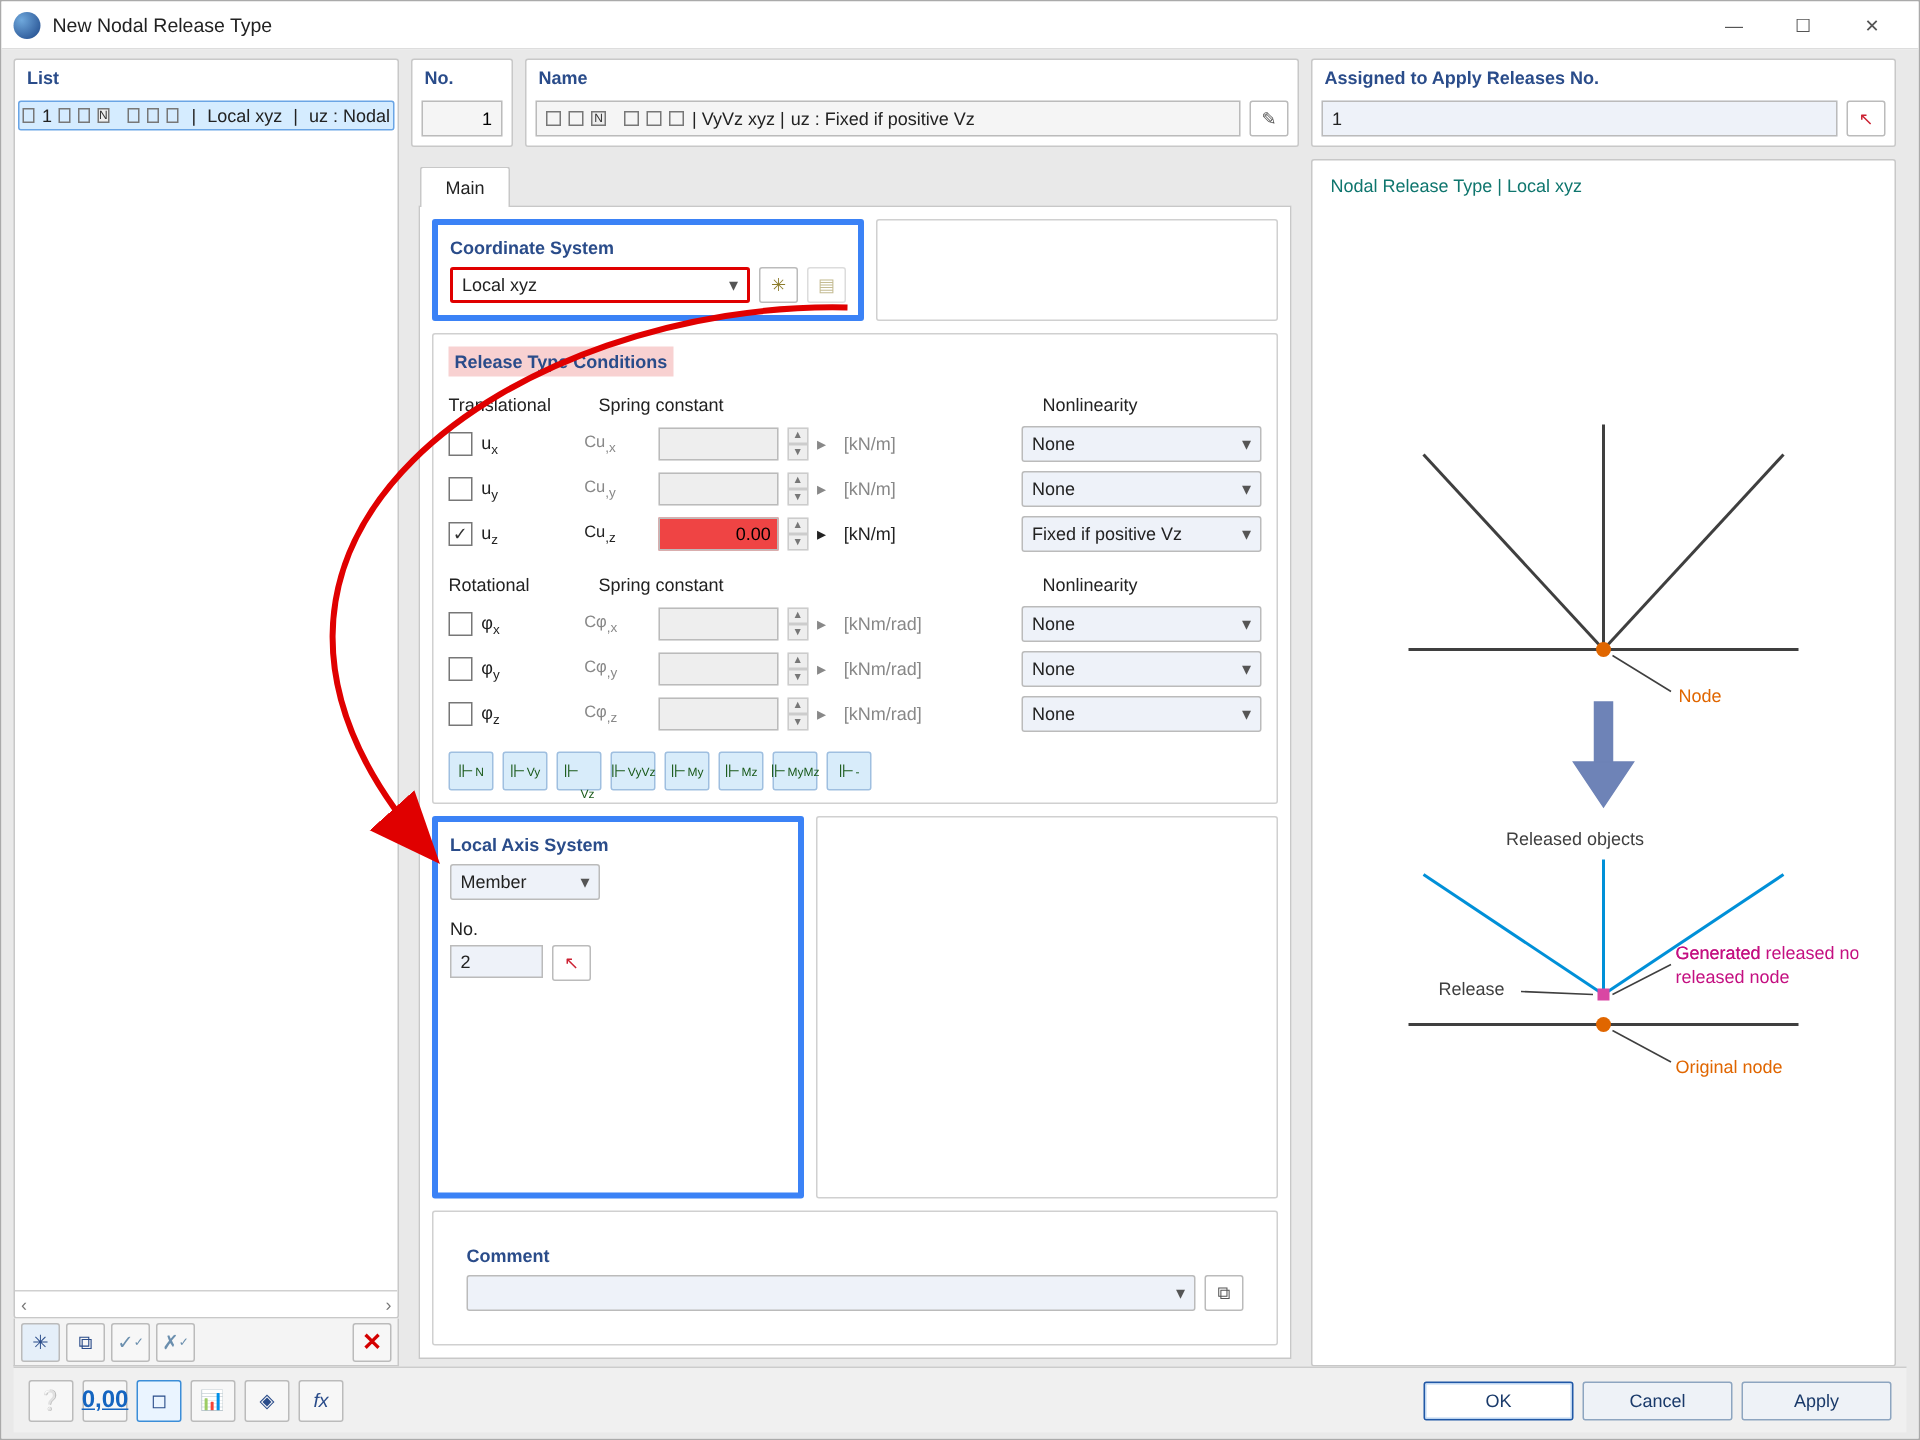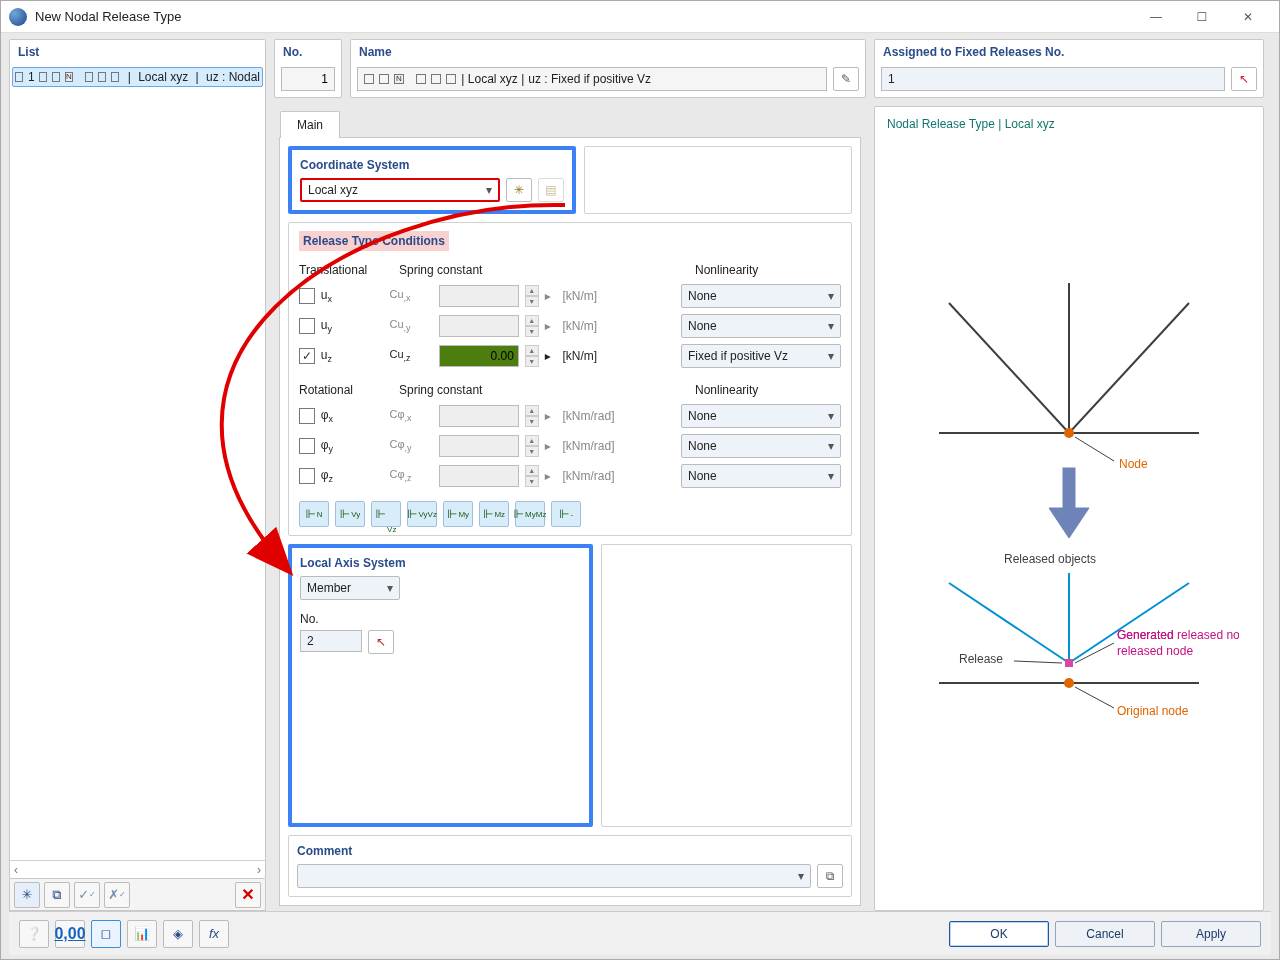--- a/index.html
+++ b/index.html
@@ -58,41 +58,41 @@
   .cond-block { border:1px solid #d0d0d0; border-radius:2px; padding:8px 10px; }
   .cond-head { display:flex; font-weight:400; color:#222; margin:6px 0 4px 0; }
   .cond-head .h1 { width:100px;} .cond-head .h2{width:200px;} .cond-head .h3{flex:1; text-align:left; padding-left:96px;}
   .cond-row { display:flex; align-items:center; gap:6px; height:30px; }
   .chk { width:16px; height:16px; border:1px solid #777; display:flex; align-items:center; justify-content:center; background:#fff;}
   .chk.on::after { content:"✓"; font-size:12px; color:#333;}
   .sym { width:28px; }
   .springlbl { width:44px; color:#888; font-size:11px; margin-left:35px;}
   .springlbl.on { color:#222;}
   .numin { width:80px; height:22px; border:1px solid #bbb; background:#eee; text-align:right; padding-right:4px;}
-  .numin.on { background:#4d7c0f;}
+  .numin.on { background:#ef4444;}
   .spin { width:14px; height:22px; display:flex; flex-direction:column; }
   .spin div { flex:1; display:flex; align-items:center; justify-content:center; font-size:7px; color:#777; border:1px solid #ccc; background:#eee;}
   .tri { width:12px; color:#888;}
   .tri.on{color:#222;}
   .unit { width:68px; color:#888;}
   .unit.on{color:#222;}
   .gap-fill{width:40px;}
   .nlsel { flex:1; max-width:160px; }
   .nlsel .select { width:160px; background:#eef2f9;}
   .cond-icons { display:flex; gap:6px; margin-top:10px;}
   .cond-icons .ci { width:30px; height:26px; border:1px solid #9fbfe0; background:#d8ecfa; display:flex; align-items:center; justify-content:center; font-size:9px; color:#1a5a1a; border-radius:2px; }
 
   .two-col2 { display:flex; gap:8px; flex:1; }
-  .local-block { width:305px; } 
+  .local-block { width:248px; } 
   .local-right { flex:1; border:1px solid #d0d0d0; border-radius:2px;}
   .lrow { margin:4px 0;}
   .memsel { width:100px;}
   .noin { width:62px; height:22px; border:1px solid #bbb; background:#eef2f9; padding-left:6px; display:inline-flex; align-items:center;}
 
-  .comment-block { border:1px solid #d0d0d0; border-radius:2px; padding:8px; }
+  .comment-block { border:1px solid #d0d0d0; border-radius:2px; padding:22px; }
   .comment-row { display:flex; gap:6px; }
   .cmb { flex:1; }
 
   
   .right-col { width:390px; display:flex; flex-direction:column; gap:8px;}
   .assnrow { display:flex; gap:6px; margin:4px 6px 6px 6px;}
   .assnval { flex:1; height:24px; border:1px solid #bbb; background:#eef2f9; padding:0 6px; display:flex; align-items:center;}
   .diagram-panel { flex:1; }
   .diagram-title { padding:10px 12px 4px 12px; color:#0f766e; }
   .diagram-body { flex:1; display:flex; align-items:center; justify-content:center; }
@@ -159,21 +159,21 @@
             <div class="panel-hdr">No.</div>
             <input class="no-input" value="1" style="">
           </div>
           <div class="panel name-panel">
             <div class="panel-hdr">Name</div>
             <div class="name-row">
               <div class="name-val">
                 <span class="mini-sq"></span><span class="mini-sq"></span><span class="mini-sq c">N</span>
                 &nbsp;
                 <span class="mini-sq"></span><span class="mini-sq"></span><span class="mini-sq"></span>
-                <span> | Local xyz | </span>
+                <span> | VyVz xyz | </span>
                 <span>uz : Fixed if positive Vz</span>
               </div>
               <div class="iconbtn">✎</div>
             </div>
           </div>
         </div>
 
         <div class="panel tabs-panel" style="background:#e9e9e9; border:none;">
           <div class="tabbar">
             <div class="tab">Main</div>
@@ -393,21 +393,21 @@
                 </div>
                 <div class="iconbtn">⧉</div>
               </div>
             </div>
           </div>
         </div>
       </div>
 
       <div class="right-col">
         <div class="panel">
-          <div class="panel-hdr">Assigned to Fixed Releases No.</div>
+          <div class="panel-hdr">Assigned to Apply Releases No.</div>
           <div class="assnrow">
             <div class="assnval">
                 <span>1</span>
               </div>
             <div class="iconbtn" style="color:#c23;">↖</div>
           </div>
         </div>
         <div class="panel diagram-panel">
           <div class="diagram-title">Nodal Release Type | Local xyz</div>
           <div class="diagram-body">

